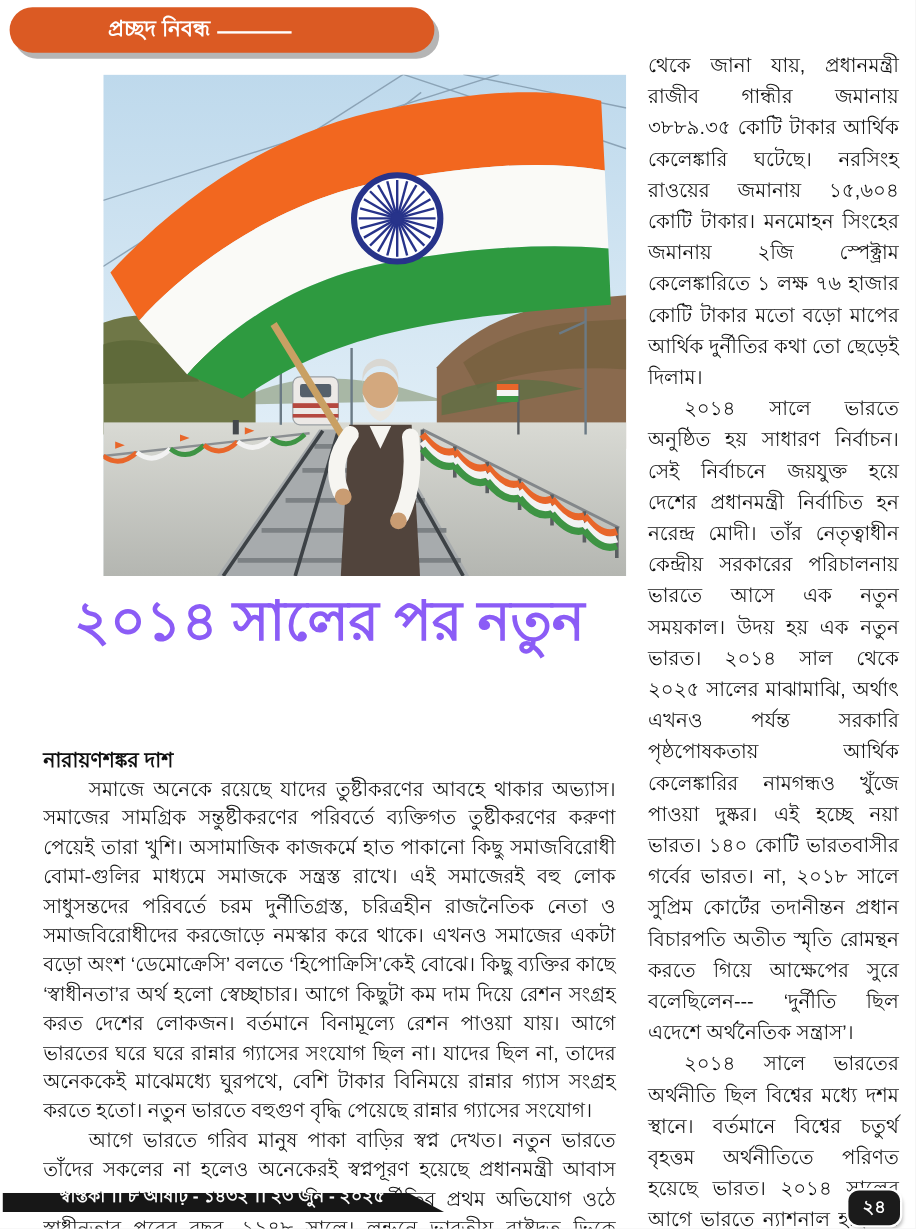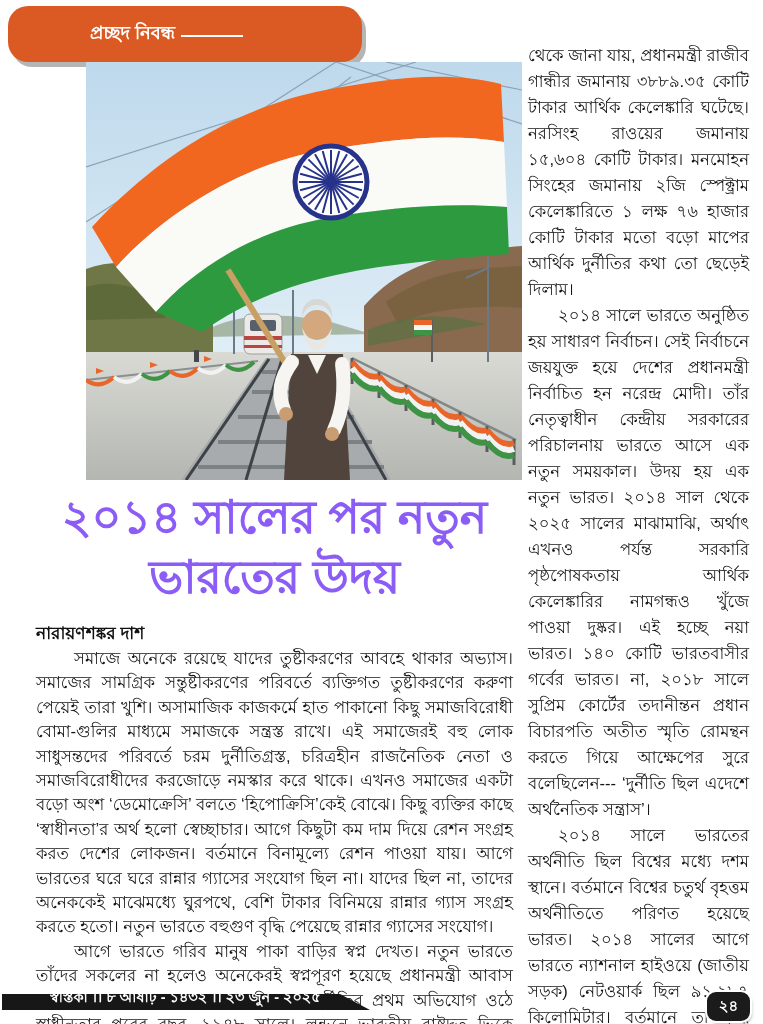--- a/index.html
+++ b/index.html
@@ -1,21 +1,21 @@
 <!DOCTYPE html>
 <html><head>
 <meta charset="utf-8">
 <style>
   * { margin:0; padding:0; box-sizing:border-box; }
   body { background:#e8e8e8; font-family:"Liberation Sans", sans-serif; }
   .page { position:relative; width:763px; height:1024px; background:#ffffff; overflow:hidden;
           margin:0 auto; font-family:"Liberation Sans", sans-serif; }
 
   
-  .tab { position:absolute; left:8px; top:6px; width:354px; height:56px;
+  .tab { position:absolute; left:8px; top:6px; width:354px; height:38px;
          background:#DB5A23; border-radius:20px;
          box-shadow:4px 5px 0 rgba(120,120,120,.55);
          display:flex; align-items:center; }
   .tab-label { color:#ffffff; font-weight:bold; font-size:18px; margin-left:82px; white-space:nowrap; }
   .tab-rule { width:62px; height:2px; background:#ffffff; margin-left:6px; margin-top:4px; }
 
   
   .photo { position:absolute; left:86px; top:62px; width:436px; height:418px; overflow:hidden; }
   .photo svg { display:block; }
 
@@ -26,21 +26,21 @@
             color:#111; font-weight:bold; font-size:17px; }
 
   
   .col { color:#141414; text-align:justify; }
   .col p { text-indent:38px; }
   .col p.noindent { text-indent:0; }
   .left-col { position:absolute; left:36px; top:646px; width:477px;
               font-size:16.5px; line-height:24.4px; }
   .right-col { position:absolute; left:528px; top:42px; width:221px;
                font-size:16.5px; line-height:26px; }
-  .right-col p { text-indent:30px; }
+  .right-col p { text-indent:30px;margin-left:12px; }
   .right-col p.noindent { text-indent:0; }
 
   
   .footer-band { position:absolute; left:2px; top:994px; width:368px; height:16px; background:#171717;
                  clip-path:polygon(0 0, 338px 0, 368px 100%, 0 100%);
                  display:flex; align-items:flex-end; }
   .footer-text { color:#ffffff; font-size:14.5px; font-weight:bold; margin-left:48px; white-space:nowrap; }
   .page-badge { position:absolute; left:707px; top:992px; width:43px; height:29px;
                 background:#1b1b1b; border-radius:9px; color:#fff; font-size:15px; font-weight:bold;
                 display:flex; align-items:center; justify-content:center;
@@ -213,21 +213,20 @@
         <circle cx="246" cy="372" r="7" fill="#c99c72"></circle>
         <circle cx="231" cy="263" r="15" fill="#d3a87e"></circle>
         <path d="M216,266 Q231,296 246,266 Q242,286 231,289 Q220,286 216,266 Z" fill="#e9e7e1"></path>
         <path d="M216,258 A15,15 0 0 1 246,258 L246,252 A15,15 0 0 0 216,252 Z" fill="#d9d7d2"></path>
       </g>
     </svg>
   </div>
 
   <div class="headline">
     <div>২০১৪ সালের পর নতুন</div>
-    <div>ভারতের উদয়</div>
   </div>
 
   <div class="byline">নারায়ণশঙ্কর দাশ</div>
 
   <div class="col left-col">
     <p>সমাজে অনেকে রয়েছে যাদের তুষ্টীকরণের আবহে থাকার অভ্যাস। সমাজের সামগ্রিক সন্তুষ্টীকরণের পরিবর্তে ব্যক্তিগত তুষ্টীকরণের করুণা পেয়েই তারা খুশি। অসামাজিক কাজকর্মে হাত পাকানো কিছু সমাজবিরোধী বোমা-গুলির মাধ্যমে সমাজকে সন্ত্রস্ত রাখে। এই সমাজেরই বহু লোক সাধুসন্তদের পরিবর্তে চরম দুর্নীতিগ্রস্ত, চরিত্রহীন রাজনৈতিক নেতা ও সমাজবিরোধীদের করজোড়ে নমস্কার করে থাকে। এখনও সমাজের একটা বড়ো অংশ ‘ডেমোক্রেসি’ বলতে ‘হিপোক্রিসি’কেই বোঝে। কিছু ব্যক্তির কাছে ‘স্বাধীনতা’র অর্থ হলো স্বেচ্ছাচার। আগে কিছুটা কম দাম দিয়ে রেশন সংগ্রহ করত দেশের লোকজন। বর্তমানে বিনামূল্যে রেশন পাওয়া যায়। আগে ভারতের ঘরে ঘরে রান্নার গ্যাসের সংযোগ ছিল না। যাদের ছিল না, তাদের অনেককেই মাঝেমধ্যে ঘুরপথে, বেশি টাকার বিনিময়ে রান্নার গ্যাস সংগ্রহ করতে হতো। নতুন ভারতে বহুগুণ বৃদ্ধি পেয়েছে রান্নার গ্যাসের সংযোগ।</p>
     <p>আগে ভারতে গরিব মানুষ পাকা বাড়ির স্বপ্ন দেখত। নতুন ভারতে তাঁদের সকলের না হলেও অনেকেরই স্বপ্নপূরণ হয়েছে প্রধানমন্ত্রী আবাস যোজনার মাধ্যমে। ভারতে সরকারি স্তরে দুর্নীতির প্রথম অভিযোগ ওঠে স্বাধীনতার পরের বছর, ১৯৪৮ সালে। লন্ডনে ভারতীয় রাষ্ট্রদূত ভিকে মেননের বিরুদ্ধে ভারতীয় সেনাবাহিনীর জন্য জিপ গাড়ি কেনার বরাত দেওয়া সম্পর্কিত অভিযোগ ওঠে। তারপর থেকে ভারত সরকারের শীর্ষস্থানীয় কর্তৃপক্ষের বিরুদ্ধে ক্রমাগতভাবে নানা দুর্নীতির অভিযোগ উঠতে থাকে। তাদের প্রত্যক্ষ ও পরোক্ষ পৃষ্ঠপোষকতায় বহাল তবিয়তে চলে দেশকে পিছিয়ে নিয়ে যাওয়ার এবং দেশকে ধ্বংস করার লক্ষ্যে আর্থিক কেলেঙ্কারি ও দুর্নীতি। বিভিন্ন সময়ে দৈনিক সংবাদপত্র</p>
   </div>
 
   <div class="col right-col">

